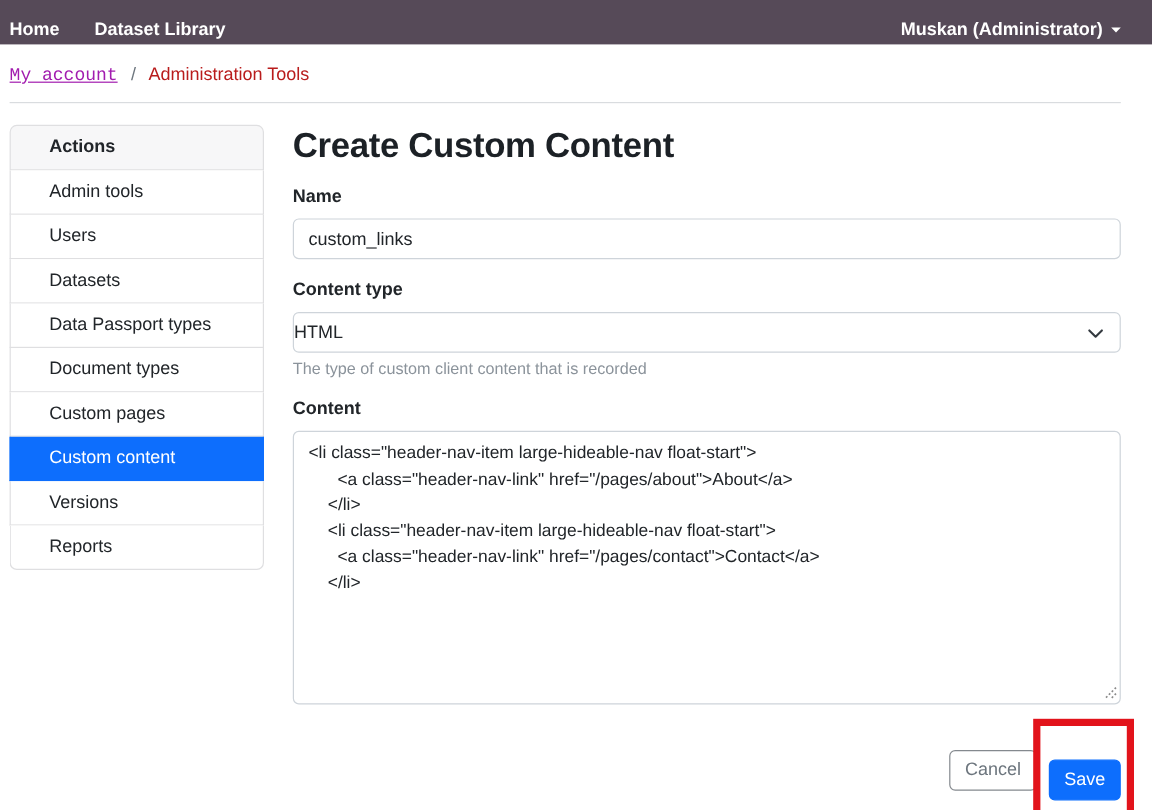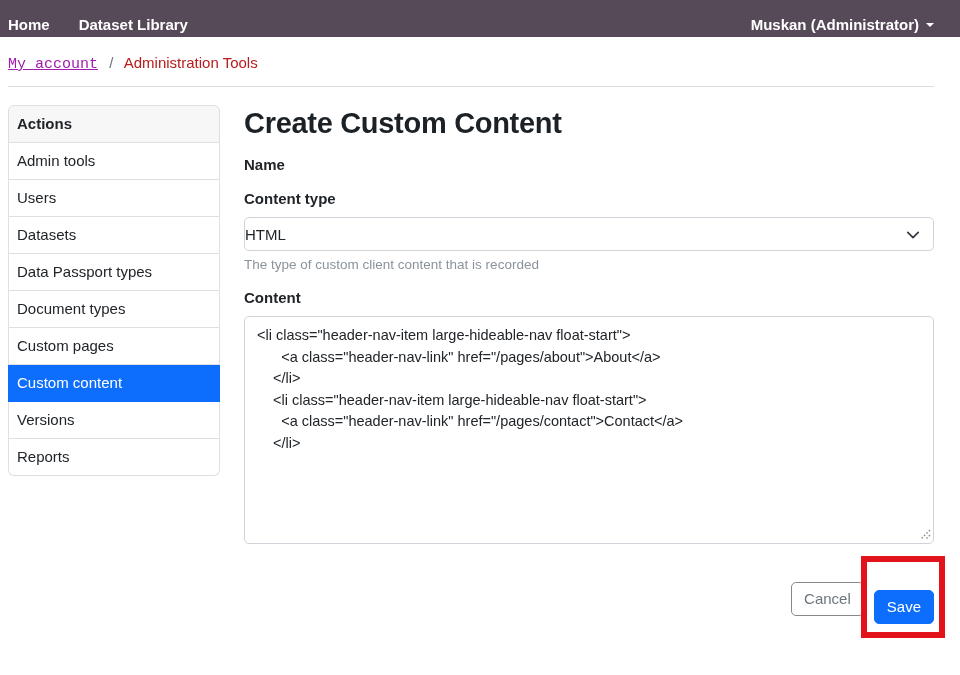--- a/index.html
+++ b/index.html
@@ -42,21 +42,21 @@
     font-size: 15px; color: #6c757d;
   }
   .bc-link { color: #a21caf; text-decoration: underline; cursor: pointer; font-family: Liberation Mono, monospace; }
   .bc-sep { margin: 0 7px; color: #6c757d; }
   .bc-current { color: #b91c1c; }
   
   .content { display: flex; gap: 24px; padding-top: 18px; align-items: flex-start; }
   
   .sidebar { width: 212px; flex-shrink: 0; border-radius: 6px; }
   .lg-item {
-    display: block; padding: 8px 8px; line-height: 20px;
+    display: block; padding: 8px 32px; line-height: 20px;
     background: #ffffff; color: #212529; font-size: 15px;
     border: 1px solid #dfdfe1; border-top-width: 0;
     text-decoration: none; cursor: pointer;
   }
   .lg-item:first-child { border-top-width: 1px; border-radius: 6px 6px 0 0; }
   .lg-item:last-child { border-radius: 0 0 6px 6px; }
   .lg-header { background: #f7f7f8; font-weight: 700; cursor: default; }
   .lg-item.active { background: #0d6efd; border-color: #0d6efd; color: #ffffff; }
   
   .main { width: 690px; }
@@ -144,20 +144,21 @@
       <a class="lg-item active">Custom content</a>
       <a class="lg-item">Versions</a>
       <a class="lg-item">Reports</a>
     </aside>
 
     <main class="main">
       <h1 class="page-title">Create Custom Content</h1>
 
       <div class="field">
         <label class="field-label">Name</label>
+        <input class="text-input" type="text" value="custom_links" style="">
       </div>
 
       <div class="field">
         <label class="field-label">Content type</label>
         <div class="select-box">
           <span>HTML</span>
           <svg class="select-chevron" width="14" height="14" viewBox="0 0 16 16">
             <path d="M2 5 L8 11 L14 5" fill="none" stroke="#343a40" stroke-width="2" stroke-linecap="round" stroke-linejoin="round"></path>
           </svg>
         </div>

